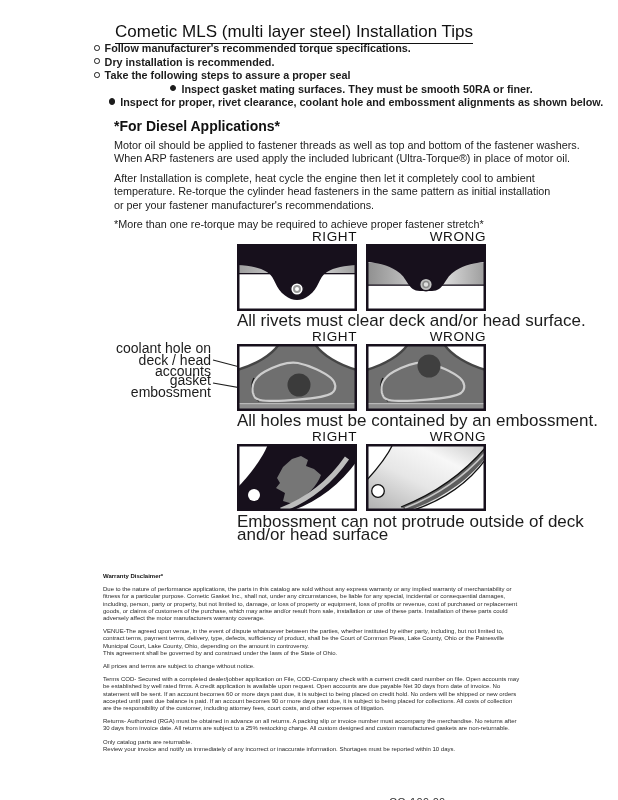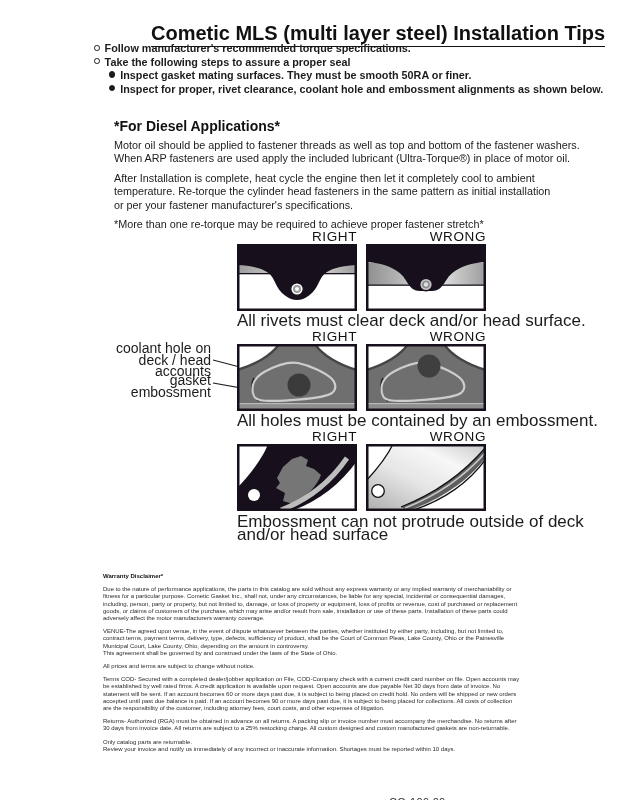--- a/index.html
+++ b/index.html
@@ -4,26 +4,26 @@
 <style>
   html,body{margin:0;padding:0;}
   body{
     width:618px;height:800px;background:#ffffff;
     font-family:"Liberation Sans","DejaVu Sans",sans-serif;
     color:#1c1c1c;position:relative;overflow:hidden;
   }
   .abs{position:absolute;}
   
   .title{
-    left:115px;top:22px;font-size:20px;font-weight:bold;
-    border-bottom:1.6px solid #111;padding-bottom:1px;white-space:nowrap;color:#111;margin-left:36px;
+    left:115px;top:22px;font-size:17px;font-weight:normal;
+    border-bottom:1.6px solid #111;padding-bottom:1px;white-space:nowrap;color:#111;
   }
   .bullets{left:94px;top:42px;font-size:10.8px;line-height:13.5px;width:500px;}
   .bullet-line{white-space:nowrap;font-weight:bold;}
-  .sub{margin-left:15px;}
+  .sub{margin-left:15px;text-align:center;}
   .b-marker{display:inline-block;width:3.6px;height:3.6px;border:1px solid #1c1c1c;border-radius:50%;margin-right:5px;vertical-align:1.5px;}
   .b-marker.filled{background:#1c1c1c;width:4.2px;height:4.2px;border-color:#1c1c1c;}
   
   .diesel{left:114px;top:118px;width:482px;}
   .diesel h2{font-size:14px;font-weight:bold;margin:0 0 5px 0;color:#111;}
   .diesel p{font-size:10.8px;line-height:13.3px;margin:0 0 6.5px 0;white-space:pre-line;}
   
   .dg-label{width:120px;text-align:right;font-size:13.5px;letter-spacing:.6px;color:#111;}
   .dg-box{width:120px;height:67px;}
   .dg-box svg{display:block;}
@@ -35,32 +35,33 @@
   .legal p{margin:0 0 6px 0;white-space:pre-line;}
   .pagenum{left:389px;top:760px;font-size:11px;letter-spacing:.3px;color:#333;margin-top:36px;}
 </style>
 </head>
 <body>
 
 <div class="abs title">Cometic MLS (multi layer steel) Installation Tips</div>
 
 <div class="abs bullets">
   <div class="bullet-line"><span class="b-marker"></span><span>Follow manufacturer's recommended torque specifications.</span></div>
+  <div class="bullet-line"><span class="b-marker"></span><span>Dry installation is recommended.</span></div>
   <div class="bullet-line"><span class="b-marker"></span><span>Take the following steps to assure a proper seal</span></div>
   <div class="bullet-line sub"><span class="b-marker filled"></span><span>Inspect gasket mating surfaces.  They must be smooth 50RA or finer.</span></div>
   <div class="bullet-line sub"><span class="b-marker filled"></span><span>Inspect for proper, rivet clearance, coolant hole and embossment alignments as shown below.</span></div>
 </div>
 
 <div class="abs diesel">
   <h2>*For Diesel Applications*</h2>
   <p>Motor oil should be applied to fastener threads as well as top and bottom of the fastener washers.
 When ARP fasteners are used apply the included lubricant (Ultra-Torque®) in place of motor oil.</p>
   <p>After Installation is complete, heat cycle the engine then let it completely cool to ambient
 temperature. Re-torque the cylinder head fasteners in the same pattern as initial installation
-or per your fastener manufacturer's specifications.</p>
+or per your fastener manufacturer's recommendations.</p>
   <p>*More than one re-torque may be required to achieve proper fastener stretch*</p>
 </div>
 
 <div class="abs dg-label" style="left:237px;top:229px;">RIGHT</div>
 <div class="abs dg-label" style="left:366px;top:229px;">WRONG</div>
 
 <div class="abs dg-box" style="left:237px;top:244px;">
   <svg width="120" height="67" viewBox="0 0 120 67">
     <defs>
       <linearGradient id="g1a" x1="0" y1="0" x2="1" y2="0">

